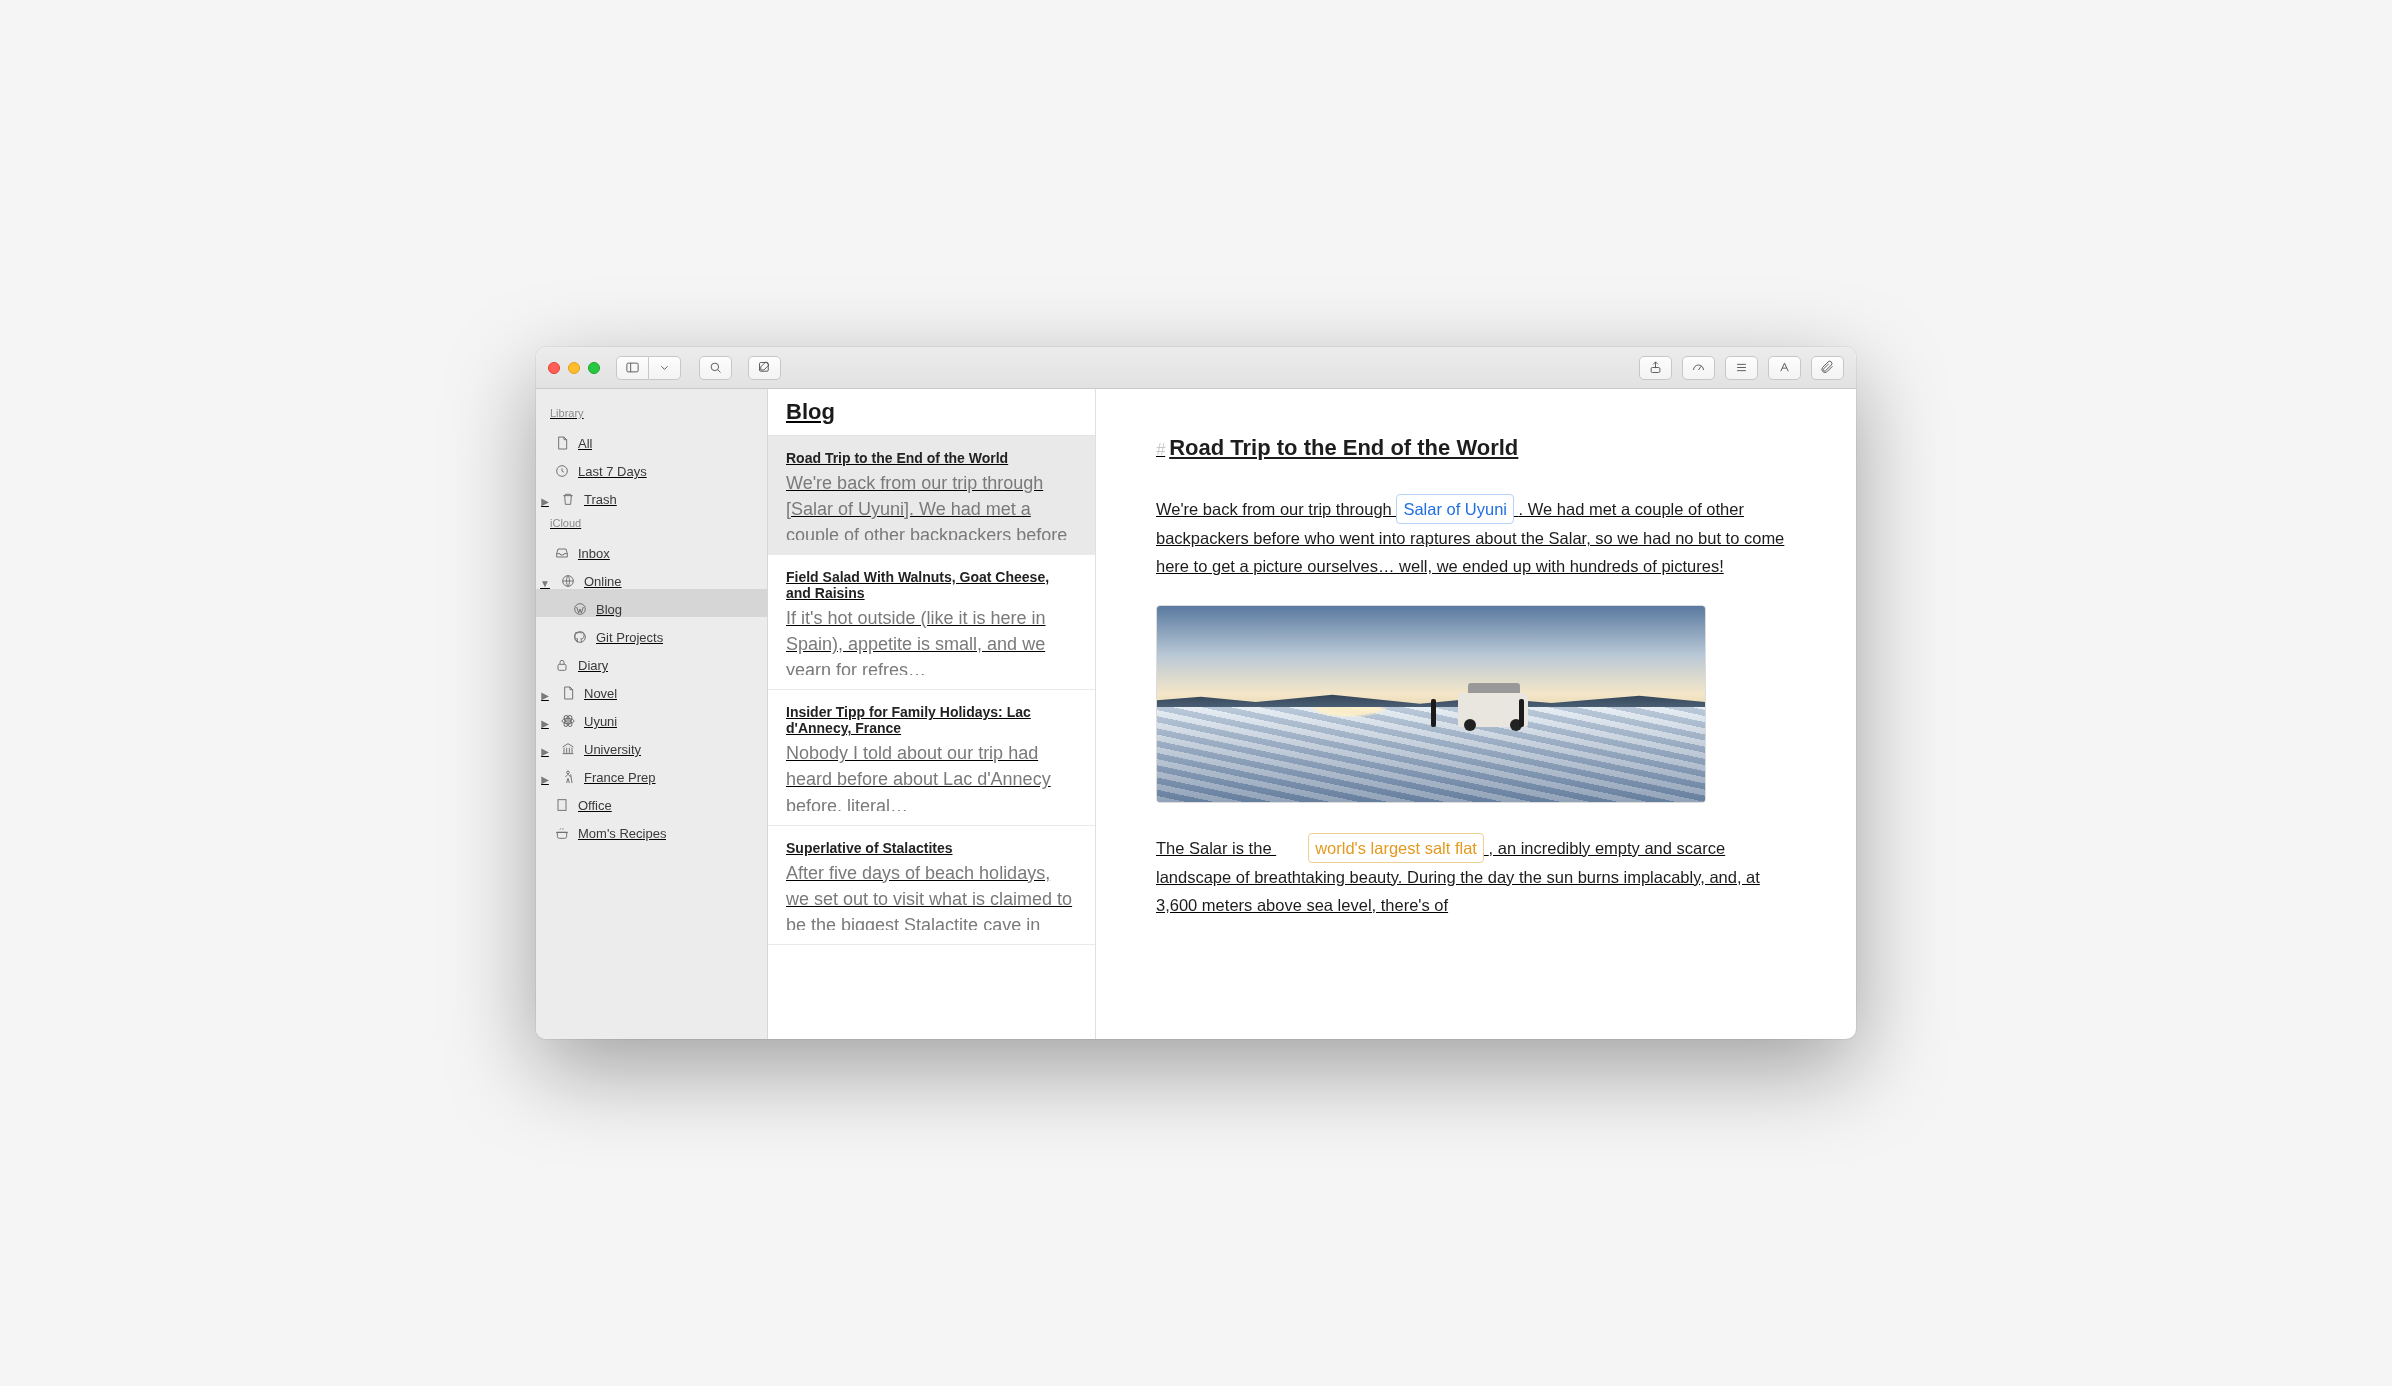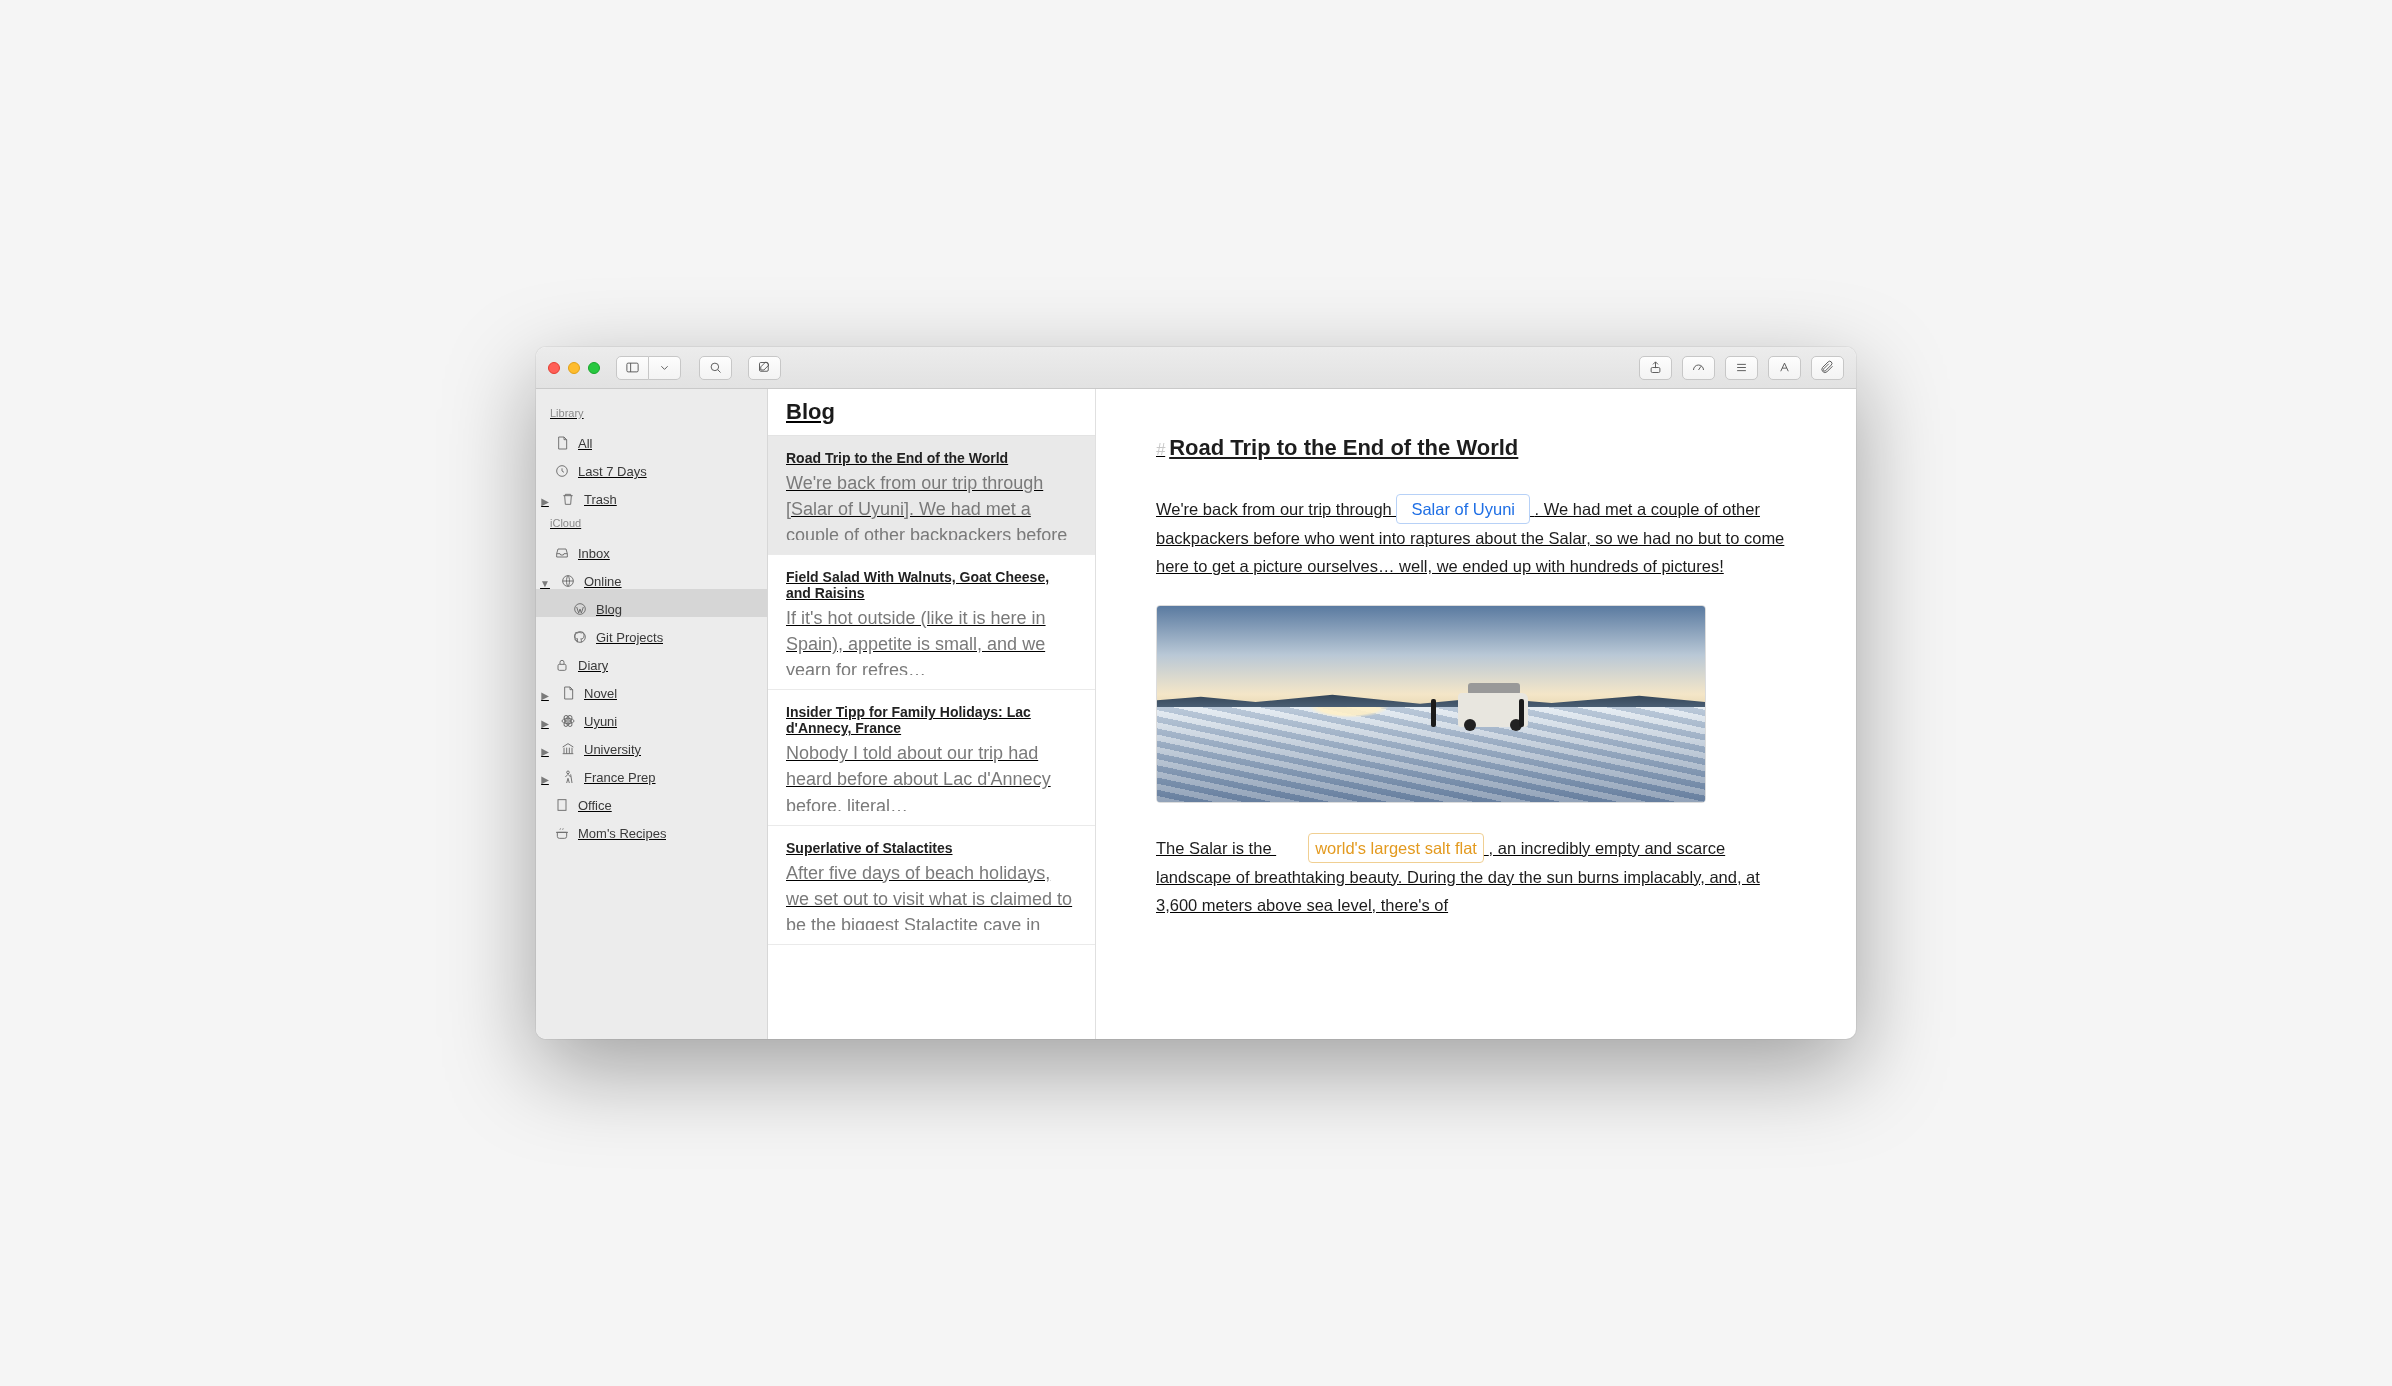--- a/index.html
+++ b/index.html
@@ -78,21 +78,21 @@
   }
   .note.selected{background:#e9e9e9;}
   .note-title{font-weight:700;font-size:14px;color:#222;margin-bottom:4px;}
   .note-preview{font-size:18px;color:#7a7a7a;line-height:1.45;max-height:3.9em;overflow:hidden;}
   
   .editor{flex:1;overflow-y:auto;padding:40px 60px;font-size:16.5px;color:#1d1d1d;line-height:1.7;}
   .editor h1{font-size:22px;font-weight:800;text-decoration:underline;display:inline-block;margin-bottom:28px;}
   .hash{color:#c8c8c8;font-style:italic;font-weight:400;margin-right:4px;}
   .editor p{margin-bottom:24px;}
   .link-token{
-    color:#1f6fe5;border:1px solid #b7d1f7;border-radius:4px;padding:0 14px;display:inline-block;
+    color:#1f6fe5;border:1px solid #b7d1f7;border-radius:4px;padding:0 6px;display:inline-block;
   }
   .highlight-token{
     color:#e39a1f;border:1px solid #f0cf92;border-radius:4px;padding:0 6px;display:inline-block;margin-left:32px;
   }
   .photo{
     width:550px;height:198px;border-radius:4px;margin:6px 0 30px;overflow:hidden;
     position:relative;border:1px solid #dcdcdc;
   }
   
   .photo .sky{position:absolute;inset:0;background:linear-gradient(#5a7aa0 0%,#b9c8d6 25%,#f4e6c8 45%,#e8d8b4 52%,#a9bfd3 60%);}

